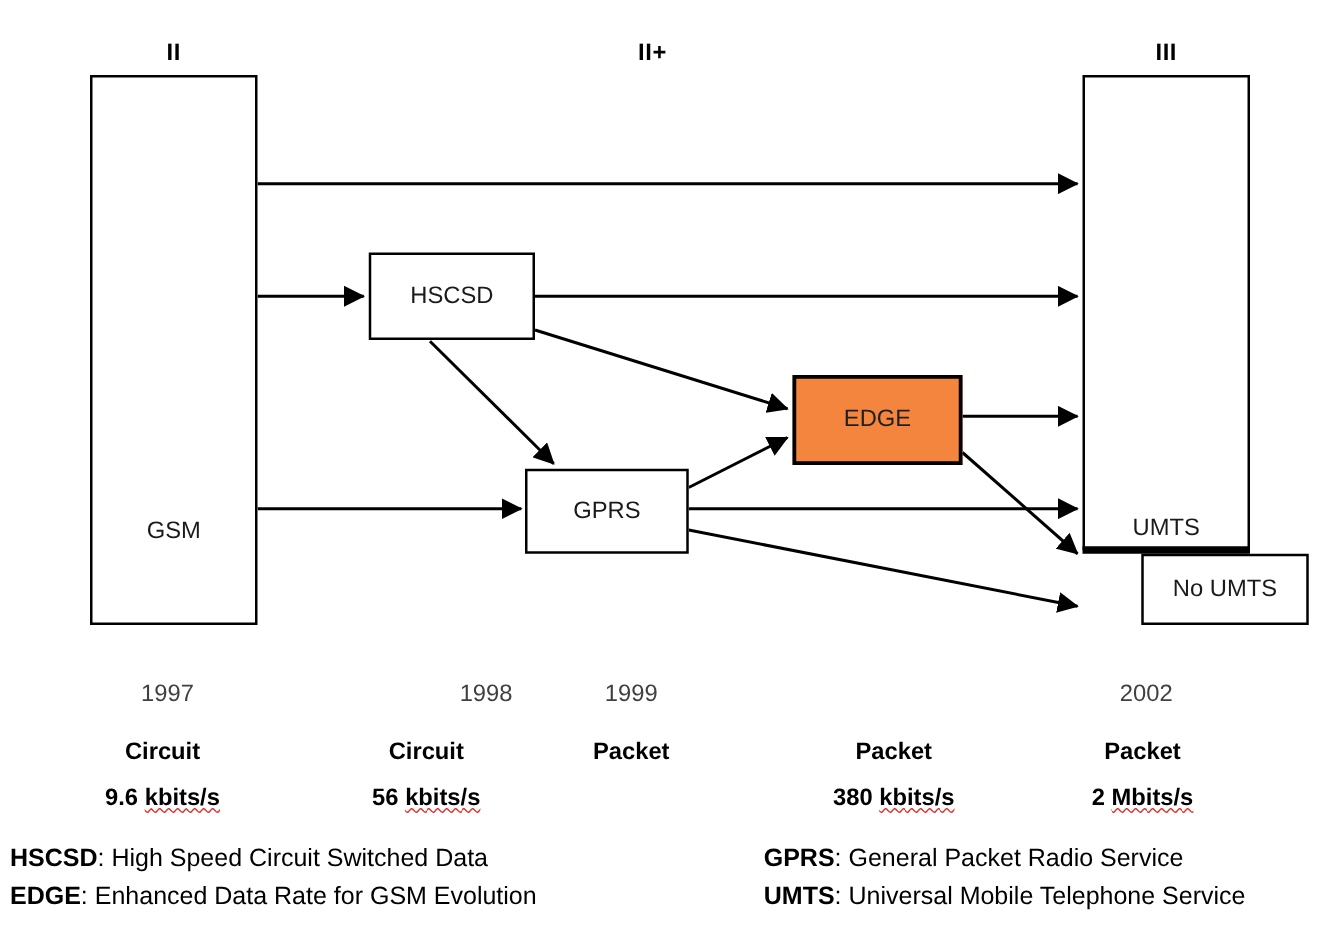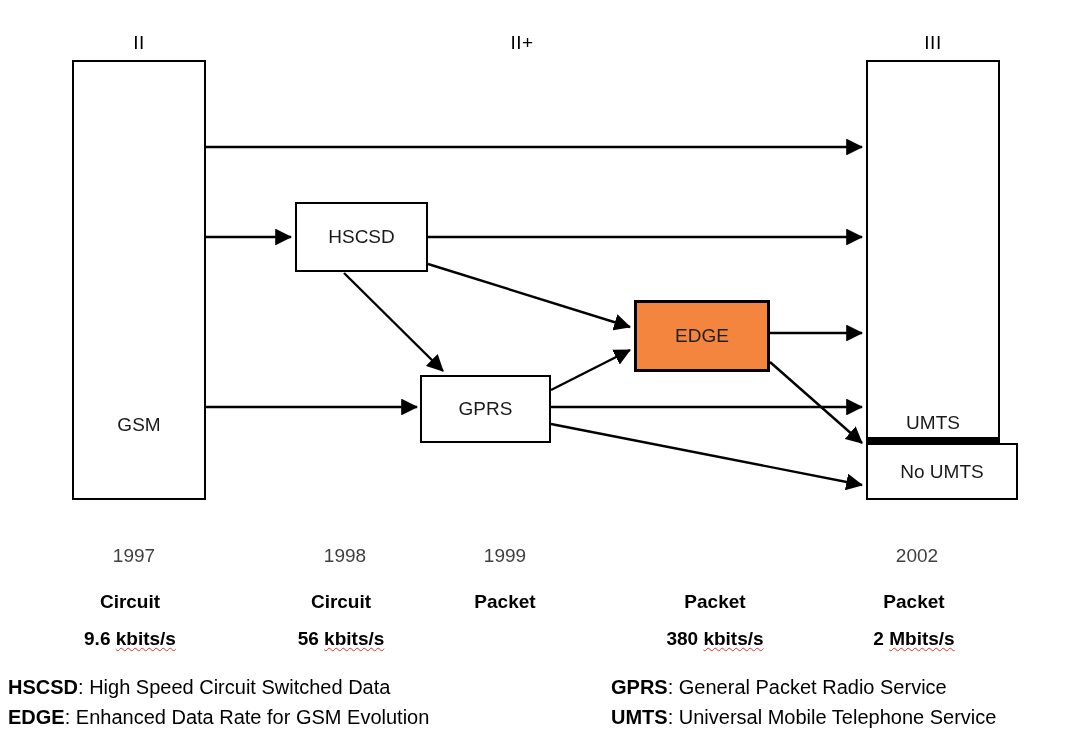--- a/index.html
+++ b/index.html
@@ -24,21 +24,21 @@
     left: 0;
     top: 0;
     width: 1073px;
     height: 754px;
     pointer-events: none;
   }
 
   
   .gen-label {
     position: absolute;
-    font-weight: normal;
+    font-weight: bold;
     font-size: 19px;
     letter-spacing: 0.5px;
     text-align: center;
     white-space: nowrap;
   }
 
   
   .node {
     position: absolute;
     box-sizing: border-box;
@@ -176,26 +176,26 @@
   <div class="node" id="node-edge" style="left:634px; top:300px; width:136px; height:72px;">
     <span class="node-text">EDGE</span>
   </div>
 
   <div class="node tall" id="node-umts" style="left:866px; top:60px; width:134px; height:380px;">
     <span class="node-text">UMTS</span>
   </div>
 
   <div id="umts-divider" style="left:866px; top:437px; width:134px; height:6px;"></div>
 
-  <div class="node" id="node-no-umts" style="left:866px; top:443px; width:152px; height:57px;">
+  <div class="node" id="node-no-umts" style="left:913px; top:443px; width:134px; height:57px;">
     <span class="node-text">No UMTS</span>
   </div>
 
   <div class="col-year" style="left:69px;  top:545px; width:130px;">1997</div>
-  <div class="col-year" style="left:280px; top:545px; width:130px;">1998</div>
+  <div class="col-year" style="left:280px; top:545px; width:130px;text-align:right;">1998</div>
   <div class="col-year" style="left:440px; top:545px; width:130px;">1999</div>
   <div class="col-year" style="left:650px; top:545px; width:130px;"></div>
   <div class="col-year" style="left:852px; top:545px; width:130px;">2002</div>
 
   <div class="col-mode" style="left:65px;  top:591px; width:130px;">Circuit</div>
   <div class="col-mode" style="left:276px; top:591px; width:130px;">Circuit</div>
   <div class="col-mode" style="left:440px; top:591px; width:130px;">Packet</div>
   <div class="col-mode" style="left:650px; top:591px; width:130px;">Packet</div>
   <div class="col-mode" style="left:849px; top:591px; width:130px;">Packet</div>
 

